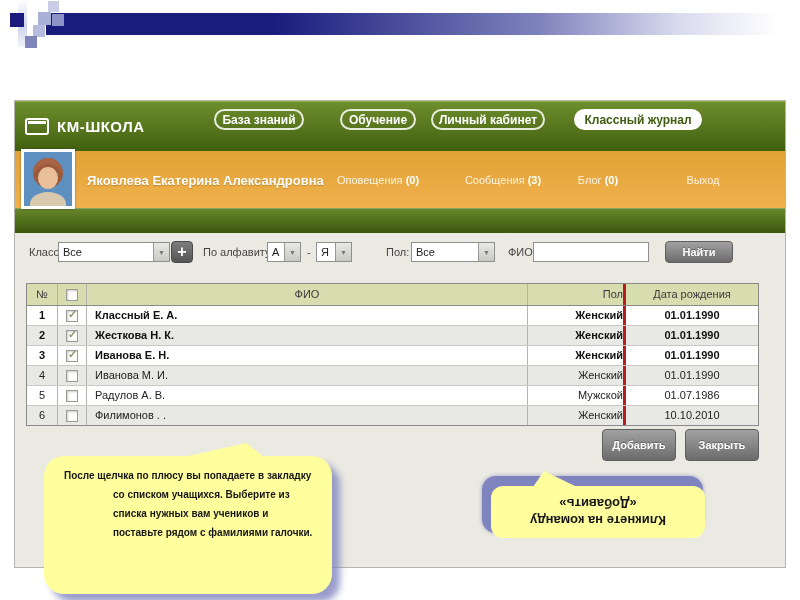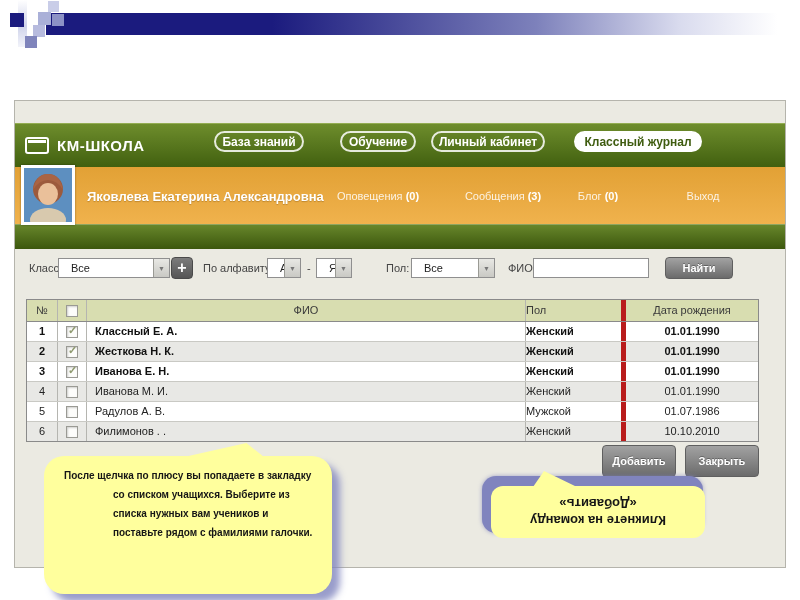--- a/index.html
+++ b/index.html
@@ -14,23 +14,23 @@
   .sq1{left:10px;top:13px;width:14px;height:14px;background:var(--navy);}
   .sq2{left:48px;top:1px;width:11px;height:11px;background:#c9cde8;}
   .sq3{left:38px;top:12px;width:13px;height:13px;background:#aab0d8;}
   .sq4{left:52px;top:14px;width:12px;height:12px;background:#8d92c6;}
   .sq5{left:33px;top:25px;width:12px;height:12px;background:#b7bbde;}
   .sq6{left:25px;top:36px;width:12px;height:12px;background:#7f84bb;}
 
   
   .app{position:absolute;left:14px;top:100px;width:772px;height:468px;box-sizing:border-box;
        border:1px solid #b5b4ac;background:var(--panel-bg);}
-  .app-header{position:relative;height:44px;
+  .app-header{position:relative;height:50px;
        background:linear-gradient(var(--header-green-1),var(--header-green-2));
-       box-shadow:inset 0 1px 0 #93ad52;margin-top:22px;}
+       box-shadow:inset 0 1px 0 #93ad52;}
   .logo{position:absolute;left:10px;top:0;height:100%;display:flex;align-items:center;gap:8px;}
   .logo-icon{width:20px;height:13px;border:2px solid #fff;border-radius:3px;position:relative;display:inline-block;}
   .logo-icon::after{content:"";position:absolute;left:1px;right:1px;top:1px;height:3px;background:#fff;}
   .app-title{color:#fff;font-weight:bold;font-size:15px;letter-spacing:.5px;}
   .tab{position:absolute;top:8px;height:21px;line-height:18px;text-align:center;box-sizing:border-box;
        border:2px solid rgba(255,255,255,.85);border-radius:12px;color:#fff;font-size:12px;font-weight:bold;cursor:pointer;}
   .tab.active{background:#fff;color:var(--active-tab-text);border-color:#fff;}
   .t0{left:199px;width:90px;}
   .t1{left:325px;width:76px;}
   .t2{left:416px;width:114px;}
@@ -47,21 +47,21 @@
   .ul0{left:363px;}.ul1{left:488px;}.ul2{left:583px;}.ul3{left:688px;text-align:right;}
 
   .strip{height:25px;background:linear-gradient(var(--strip-green-1),var(--strip-green-2));
          box-shadow:inset 0 1px 0 rgba(255,255,255,.25);}
 
   .content{position:relative;height:344px;}
   .filters{position:relative;height:44px;}
   .flabel{position:absolute;top:13px;font-size:11px;color:#444;white-space:nowrap;}
   .select{position:absolute;top:9px;height:20px;background:#fff;border:1px solid #8f8f8f;box-sizing:border-box;
           font-size:11px;display:flex;align-items:center;cursor:pointer;}
-  .sel-val{flex:1;padding-left:12px;color:#222;overflow:hidden;}
+  .sel-val{flex:1;padding-left:4px;color:#222;overflow:hidden;}
   .sel-arrow{width:15px;align-self:stretch;background:linear-gradient(#e8e8e4,#c9c9c4);border-left:1px solid #9a9a94;
           color:#777;font-size:7px;display:flex;align-items:center;justify-content:center;}
   .plus{position:absolute;top:8px;left:156px;width:22px;height:22px;box-sizing:border-box;
         background:linear-gradient(#7c7c7c,#555);border:1px solid #4a4a4a;border-radius:4px;
         color:#fff;font-size:16px;font-weight:bold;line-height:18px;text-align:center;padding:0;cursor:pointer;}
   .fio{position:absolute;top:9px;left:518px;width:116px;height:20px;box-sizing:border-box;
        border:1px solid #8f8f8f;font-size:11px;padding:0 4px;font-family:"Liberation Sans",sans-serif;}
   .graybtn{background:linear-gradient(#a2a2a2,#6b6b6b);border:1px solid #5f5f5f;border-radius:4px;color:#fff;
        font-weight:bold;font-size:11px;text-shadow:0 -1px 0 rgba(0,0,0,.3);cursor:pointer;
        font-family:"Liberation Sans",sans-serif;}
@@ -72,21 +72,21 @@
          font-size:11px;color:#3a3a3a;align-items:center;}
   .trow{display:flex;height:19px;font-size:11px;color:#222;background:#fff;border-bottom:1px solid #c9c9c4;align-items:center;}
   .trow:last-child{border-bottom:none;}
   .trow.alt{background:var(--row-alt);}
   .trow.bold{font-weight:bold;color:#111;}
   .c-num{width:30px;text-align:center;border-right:1px solid #b5b5b0;align-self:stretch;line-height:19px;}
   .thead .c-num{line-height:21px;}
   .c-cb{width:28px;display:flex;justify-content:center;align-items:center;border-right:1px solid #b5b5b0;align-self:stretch;}
   .c-fio{flex:1;padding-left:8px;border-right:1px solid #b5b5b0;align-self:stretch;line-height:19px;overflow:hidden;white-space:nowrap;}
   .thead .c-fio{text-align:center;padding-left:0;line-height:21px;}
-  .c-gen{width:95px;text-align:left;border-right:5px solid #b91c1c;align-self:stretch;line-height:19px;}
+  .c-gen{width:95px;text-align:right;border-right:3px solid #b91c1c;align-self:stretch;line-height:19px;}
   .thead .c-gen{line-height:21px;}
   .c-birth{width:132px;text-align:center;align-self:stretch;line-height:19px;}
   .thead .c-birth{line-height:21px;}
   .cb{width:12px;height:12px;background:#fdfdfb;border:1px solid #9a9a94;box-sizing:border-box;
       box-shadow:inset 1px 1px 2px rgba(0,0,0,.18);position:relative;display:inline-block;cursor:pointer;}
   .cb.checked::after{content:"✓";position:absolute;left:1px;top:-3px;font-size:11px;color:#8f9a70;font-weight:bold;}
 
   .btnrow{position:absolute;right:26px;top:196px;display:flex;gap:9px;}
   .gbtn{width:74px;height:32px;}
 

